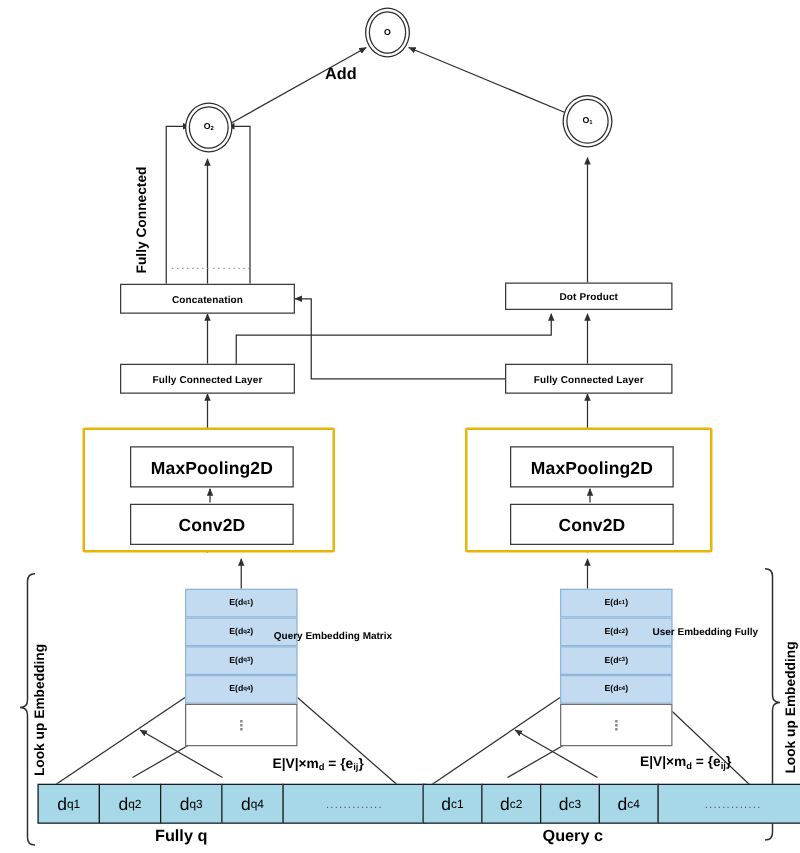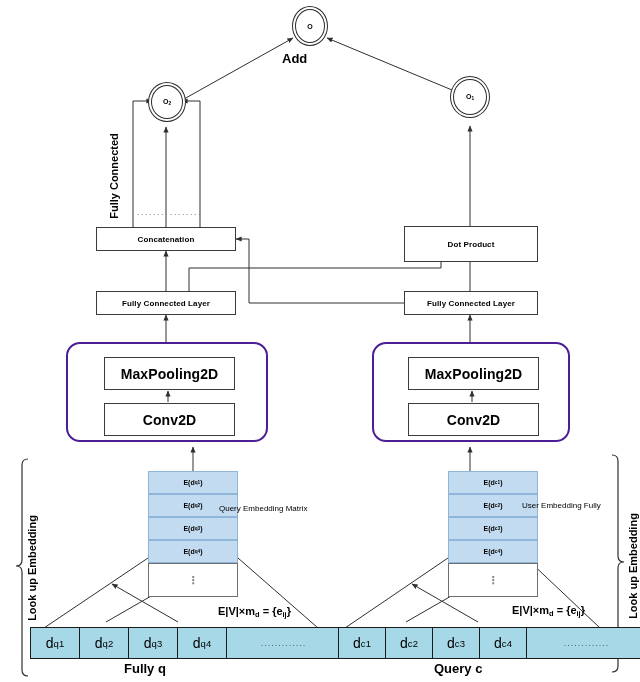--- a/index.html
+++ b/index.html
@@ -9,21 +9,21 @@
 
   .abs{position:absolute;box-sizing:border-box;}
 
   
   .box{border:1px solid #3b3b3b;background:#ffffff;display:flex;
        align-items:center;justify-content:center;text-align:right;
        font-size:8px;font-weight:bold;letter-spacing:.1px;color:#000;}
   .box.big{font-size:14px;font-weight:bold;}
 
   
-  .cnn-wrap{border:2px solid #4c1d95;border-radius:14px;background:#ffffff;}
+  .cnn-wrap{border:2px solid #eab308;border-radius:2px;background:#ffffff;}
 
   
   .node{border-radius:50%;background:#ffffff;border:1px solid #2c2c2c;
         display:flex;align-items:center;justify-content:center;
         font-size:7px;font-weight:bold;}
   .node .inner{position:absolute;left:2px;top:2px;right:2px;bottom:2px;
         border:1px solid #2c2c2c;border-radius:50%;}
   .node .lbl{position:relative;z-index:2;font-size:7px;font-weight:bold;}
 
   
@@ -32,21 +32,21 @@
             font-size:7px;font-weight:bold;color:#000;}
   .emb-cell.blank{background:#ffffff;border:1px solid #6f6f6f;}
 
   
   .tok{border:1px solid #1b1b1b;background:#a6d8e8;
        display:flex;align-items:center;justify-content:center;
        font-size:14px;color:#000;}
   .tok.wide{font-size:9px;color:#555;letter-spacing:1px;}
 
   
-  .txt{font-size:8px;font-weight:normal;white-space:nowrap;}
+  .txt{font-size:8px;font-weight:bold;white-space:nowrap;}
   .txt.big{font-size:13px;font-weight:bold;}
   .txt.med{font-size:11px;font-weight:bold;}
   .vert{transform-origin:50% 50%;white-space:nowrap;font-weight:bold;}
 
   sub{font-size:.68em;vertical-align:-.28em;}
   sup{font-size:.68em;vertical-align:.42em;}
 
   svg{position:absolute;left:0;top:0;width:640px;height:682px;
       pointer-events:none;overflow:visible;}
   .ln{stroke:#2f2f2f;stroke-width:1;fill:none;}
@@ -102,39 +102,39 @@
 
     <path class="ln2" d="M28,459 q-6,0 -6,6 L22,560 q0,6 -6,6 q6,0 6,6 L22,670 q0,6 6,6"></path>
 
     <path class="ln2" d="M612,455 q6,0 6,6 L618,556 q0,6 6,6 q-6,0 -6,6 L618,666 q0,6 -6,6"></path>
   </svg>
 
   <div class="abs node" style="left:292px;top:6px;width:36px;height:40px;">
     <div class="inner"></div>
     <span class="lbl">O</span>
   </div>
-  <div class="abs txt big" style="left:282px;top:51px;">Add</div>
+  <div class="abs txt big" style="left:260px;top:51px;">Add</div>
 
   <div class="abs node" style="left:148px;top:82px;width:38px;height:40px;">
     <div class="inner"></div>
     <span class="lbl">O<sub>2</sub></span>
   </div>
 
   <div class="abs node" style="left:450px;top:76px;width:40px;height:42px;">
     <div class="inner"></div>
     <span class="lbl">O<sub>1</sub></span>
   </div>
 
   <div class="abs txt vert med" style="left:54px;top:170px;width:120px;text-align:center;transform:rotate(-90deg);">Fully Connected</div>
 
   <div class="abs dots" style="left:137px;top:207px;">........</div>
   <div class="abs dots" style="left:170px;top:207px;">........</div>
 
   <div class="abs box" style="left:96px;top:227px;width:140px;height:24px;">Concatenation</div>
-  <div class="abs box" style="left:404px;top:226px;width:134px;height:36px;">Dot Product</div>
+  <div class="abs box" style="left:404px;top:226px;width:134px;height:22px;">Dot Product</div>
 
   <div class="abs box" style="left:96px;top:291px;width:140px;height:24px;">Fully Connected Layer</div>
   <div class="abs box" style="left:404px;top:291px;width:134px;height:24px;">Fully Connected Layer</div>
 
   <div class="abs cnn-wrap" style="left:66px;top:342px;width:202px;height:100px;">
     <div class="abs box big" style="left:36px;top:13px;width:131px;height:33px;">MaxPooling2D</div>
     <div class="abs box big" style="left:36px;top:59px;width:131px;height:33px;">Conv2D</div>
   </div>
   <svg>
     <path class="ln" d="M168,402 L168,391" marker-end="url(#ah)"></path>

